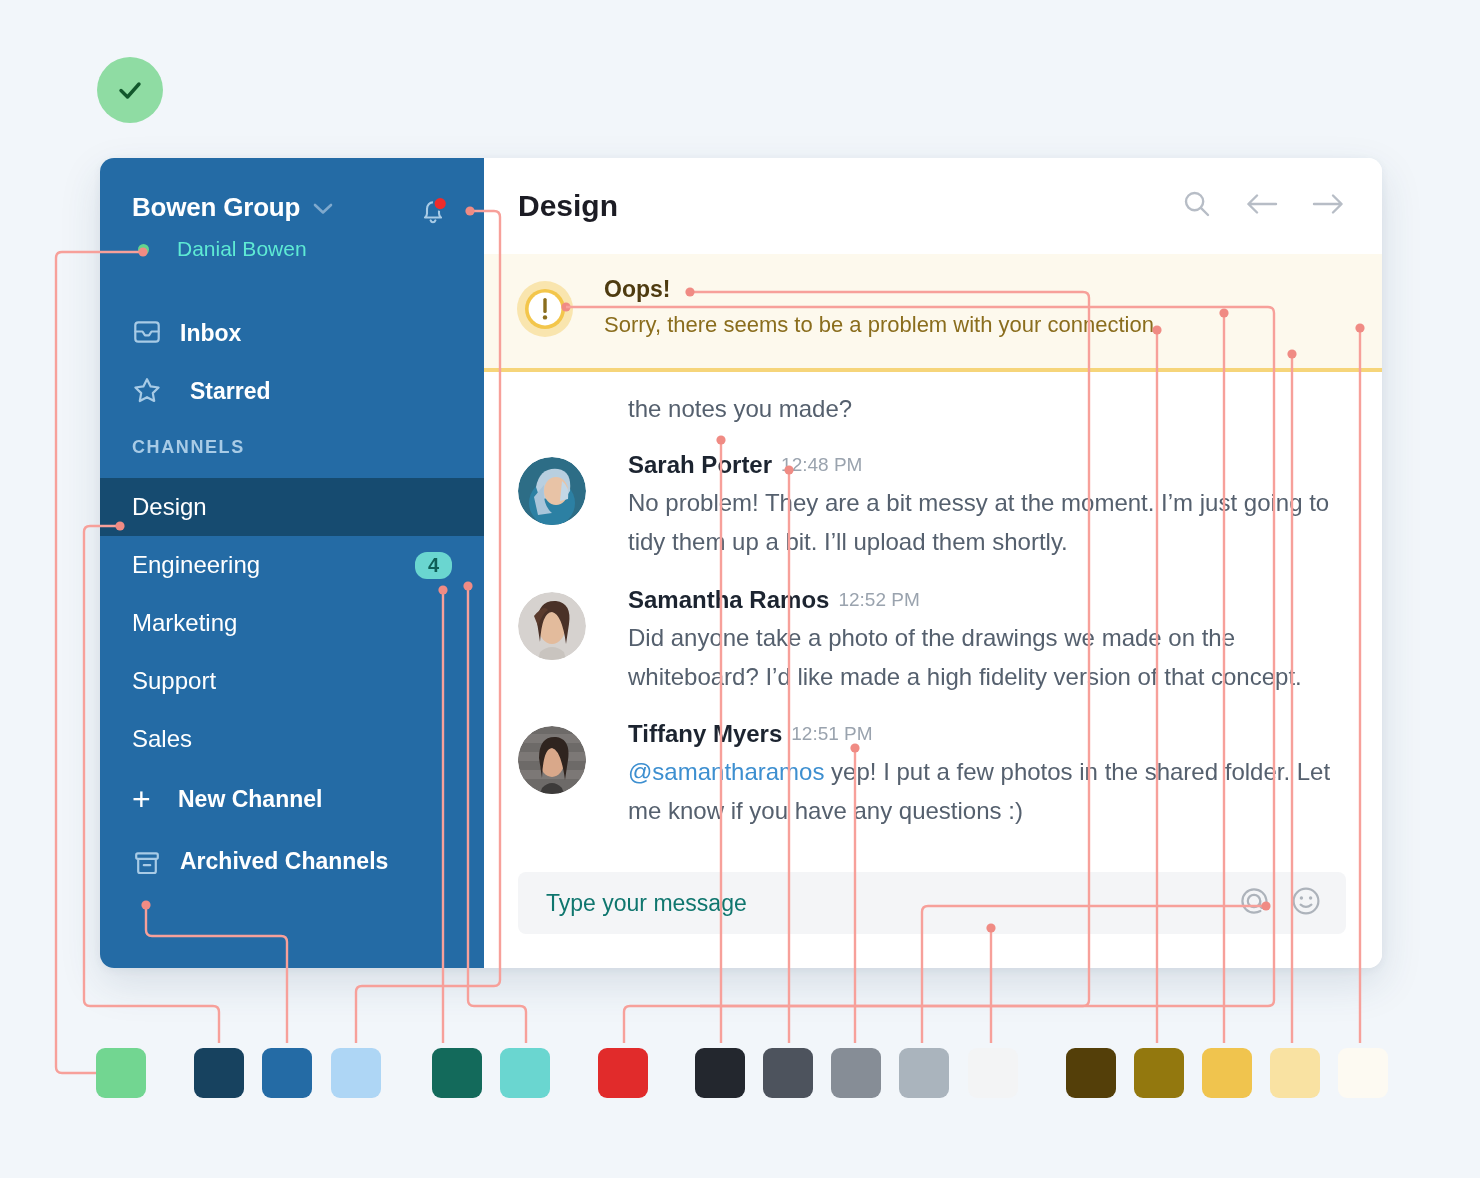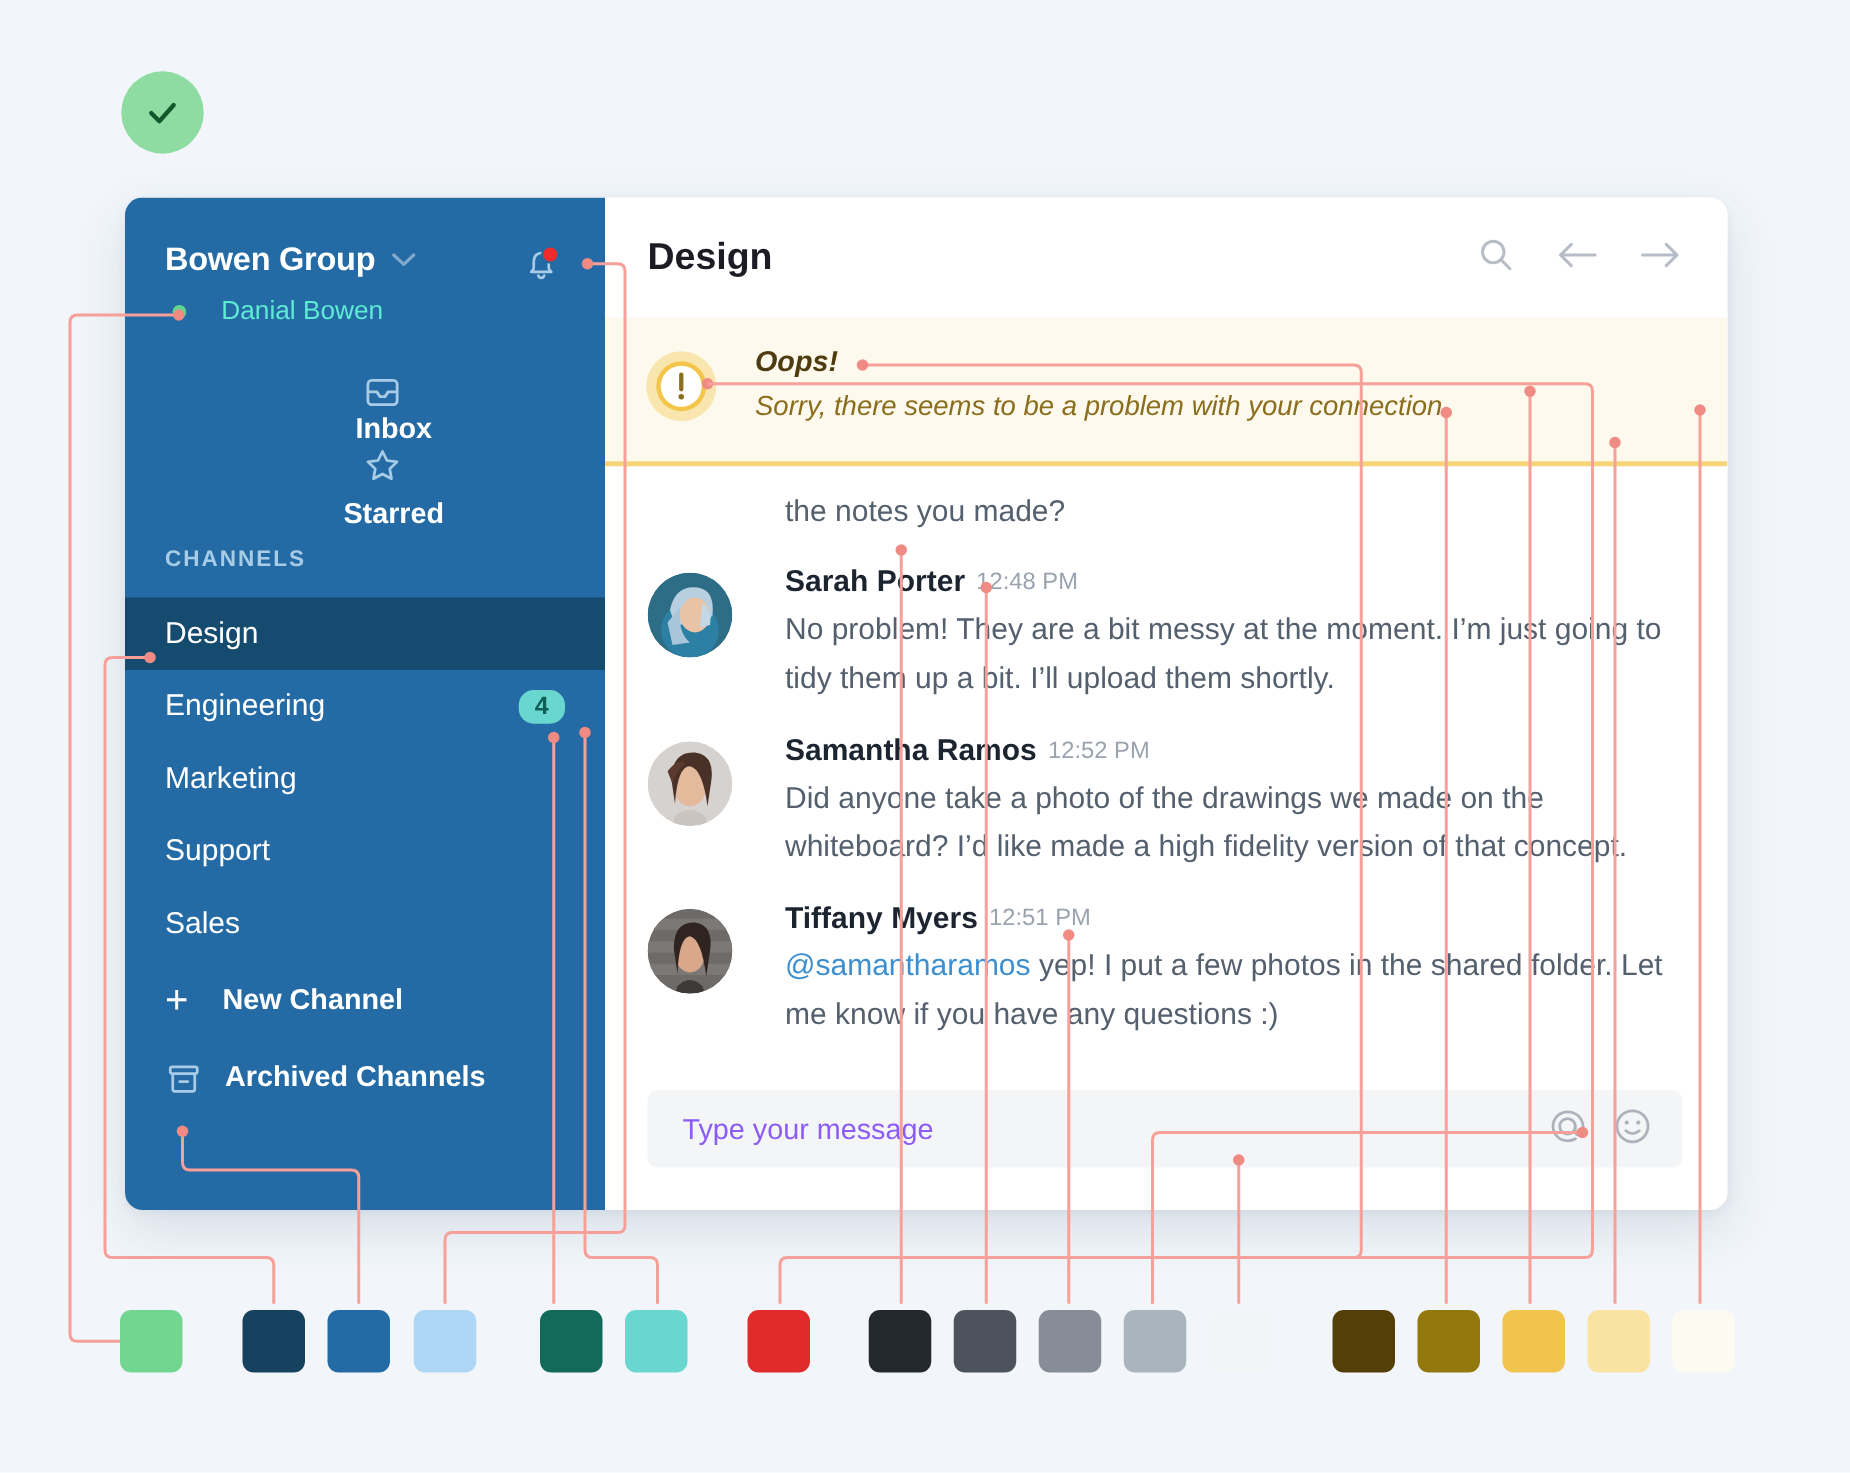--- a/index.html
+++ b/index.html
@@ -88,26 +88,25 @@
     flex: none;
   }
   #user-name {
     margin-left: 28px;
     font-size: 21px;
     color: #5eead4;
   }
 
   .nav-item {
     display: flex;
-    align-items: center;
+    align-items: flex-end;
     height: 48px;
     padding-left: 32px;
     font-size: 23px;
     font-weight: bold;
-    flex-direction: column;
   }
   #nav-inbox { margin-top: 38px; }
   #nav-starred { margin-top: 10px; gap: 10px; }
   .nav-item .nav-ico {
     width: 34px;
     flex: none;
     display: flex;
     align-items: center;
   }
   .nav-item .nav-label { margin-left: 14px; }
@@ -198,21 +197,21 @@
 
   
   #alert-banner {
     background: #fdf9ed;
     border-bottom: 4px solid #f6d57a;
     padding: 22px 30px 24px 30px;
     display: flex;
     flex: none;
   }
   #alert-icon { flex: none; margin-top: 2px; }
-  #alert-text { margin-left: 28px; font-style: italic; }
+  #alert-text { margin-left: 28px; }
   #alert-title {
     font-size: 23px;
     font-weight: bold;
     color: #4e3b10;
   }
   #alert-message {
     font-size: 22px;
     color: #8a6d1d;
     margin-top: 9px;
   }
@@ -277,21 +276,21 @@
   #composer {
     background: #f4f5f7;
     border-radius: 8px;
     height: 62px;
     display: flex;
     align-items: center;
     padding: 0 22px 0 28px;
   }
   #composer-placeholder {
     font-size: 23px;
-    color: #8b5cf6;
+    color: #0f766e;
   }
   #composer-actions {
     margin-left: auto;
     display: flex;
     align-items: center;
     gap: 16px;
   }
 
   
   #swatch-row {

